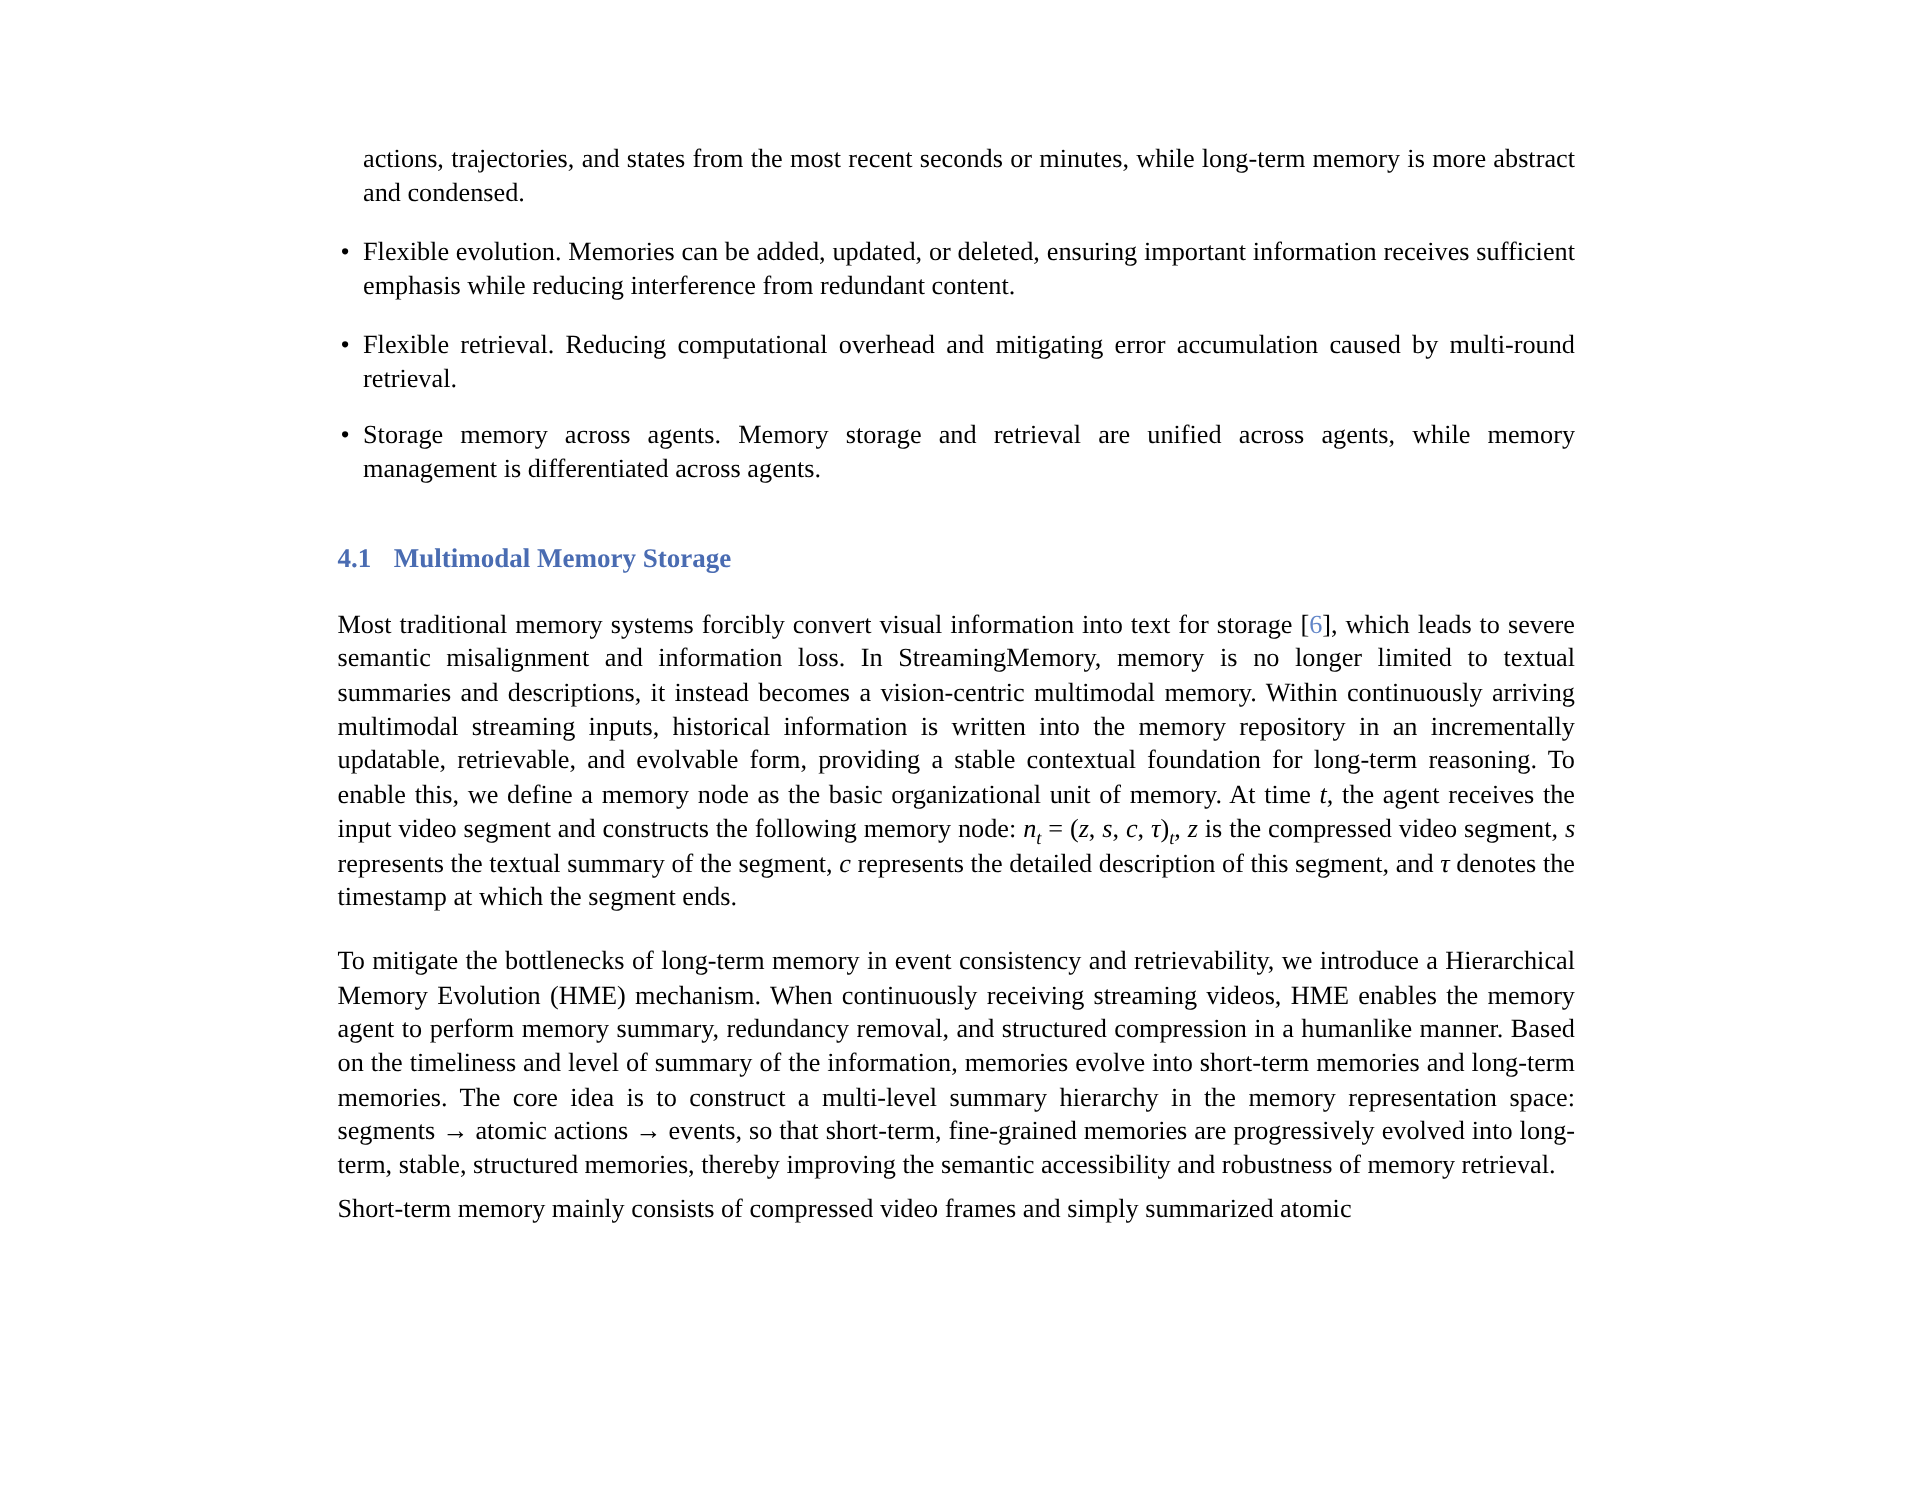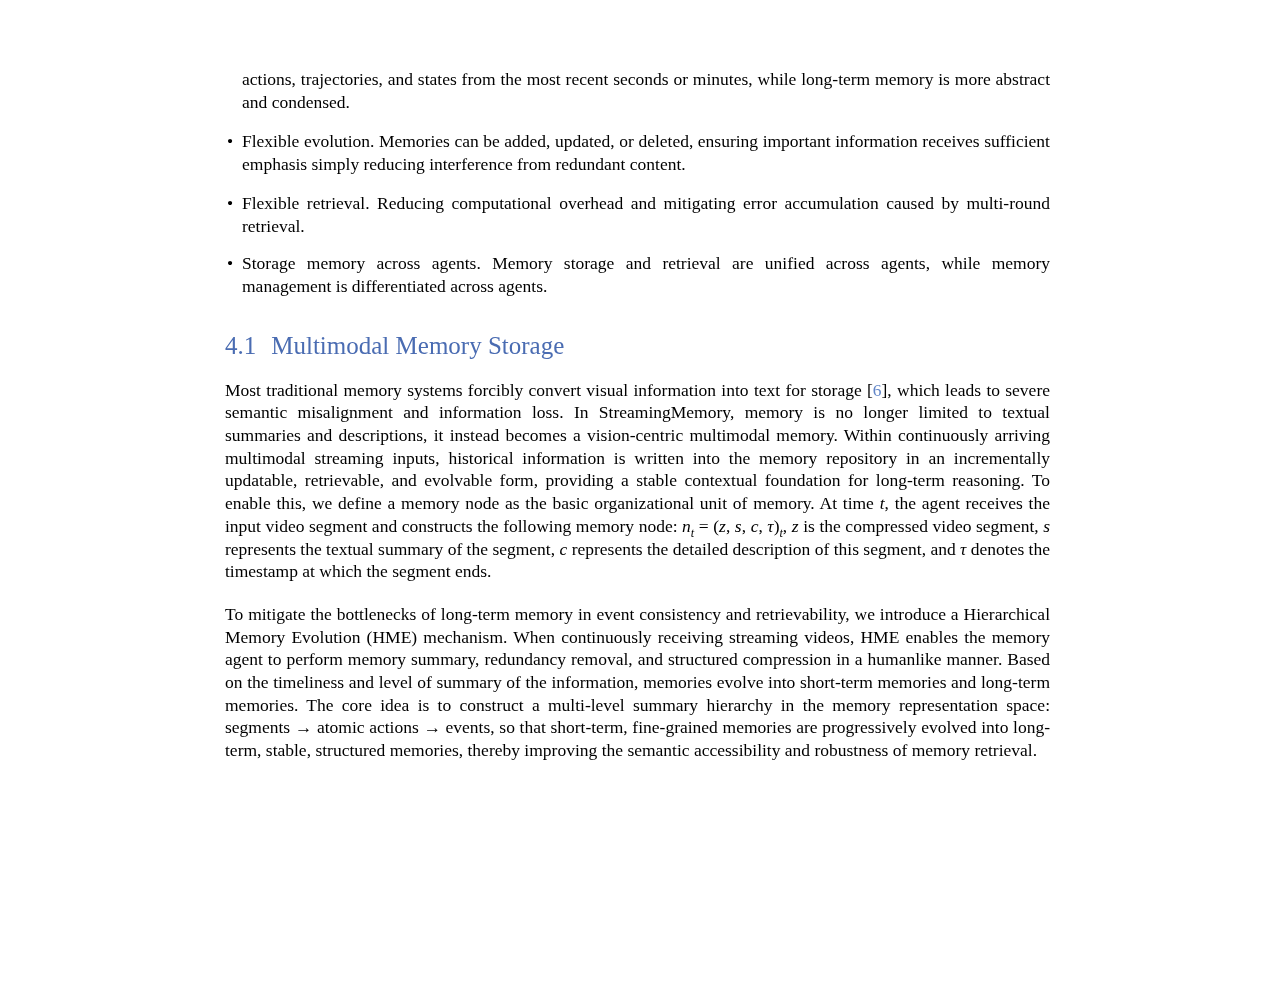--- a/index.html
+++ b/index.html
@@ -7,21 +7,21 @@
   .page {
     position: relative;
     width: 1275px;
     height: 990px;
     background: #ffffff;
     overflow: hidden;
   }
   .content {
     margin-left: 225px;
     width: 825px;
-    padding-top: 68px;
+    padding-top: 94px;
     font-family: "Liberation Serif", serif;
     font-size: 17.5px;
     line-height: 22.7px;
     color: var(--body-text, #000000);
   }
   .para {
     margin: 0;
     text-align: justify;
   }
   .indent { margin-left: 17px; }
@@ -31,23 +31,23 @@
     margin-top: 16px;
   }
   .bullet-item .marker {
     position: absolute;
     left: 2px;
     top: 0;
   }
   .bullet-item .lead { font-weight: normal; }
   .heading {
     font-family: "Liberation Serif", serif;
-    font-size: 25px;
+    font-size: 18px;
     line-height: 24px;
-    font-weight: normal;
+    font-weight: bold;
     color: var(--section-heading, #4a6cb2);
     margin: 0;
   }
   .heading .hnum { margin-right: 15px; }
   .h41 { margin-top: 36px; }
   .p41 { margin-top: 21px; }
   .h42 { margin-top: 35px; }
   .p42 { margin-top: 20px; }
   .partial { margin-top: 6px; }
   .b1 { margin-top: 17px; }
@@ -64,35 +64,36 @@
 </head>
 <body>
 
 <div class="page">
   <div class="content">
 
     <p class="para indent">actions, trajectories, and states from the most recent seconds or minutes, while long-term memory is more abstract and condensed.</p>
 
     <div class="bullet-item b1">
       <span class="marker">•</span>
-      <p class="para"><span class="lead">Flexible evolution.</span><span> Memories can be added, updated, or deleted, ensuring important information receives sufficient emphasis simply reducing interference from redundant content.</span></p>
+      <p class="para"><span class="lead">Flexible evolution.</span><span> Memories can be added, updated, or deleted, ensuring important information receives sufficient emphasis while reducing interference from redundant content.</span></p>
     </div>
 
     <div class="bullet-item b2">
       <span class="marker">•</span>
       <p class="para"><span class="lead">Flexible retrieval.</span><span> Reducing computational overhead and mitigating error accumulation caused by multi-round retrieval.</span></p>
     </div>
 
     <div class="bullet-item b3">
       <span class="marker">•</span>
       <p class="para"><span class="lead">Storage memory across agents.</span><span> Memory storage and retrieval are unified across agents, while memory management is differentiated across agents.</span></p>
     </div>
 
     <h2 class="heading h41"><span class="hnum">4.1</span><span class="htitle">Multimodal Memory Storage</span></h2>
 
     <p class="para p41"><span>Most traditional memory systems forcibly convert visual information into text for storage [</span><span class="cite">6</span><span>], which leads to severe semantic misalignment and information loss. In StreamingMemory, memory is no longer limited to textual summaries and descriptions, it instead becomes a vision-centric multimodal memory. Within continuously arriving multimodal streaming inputs, historical information is written into the memory repository in an incrementally updatable, retrievable, and evolvable form, providing a stable contextual foundation for long-term reasoning. To enable this, we define a memory node as the basic organizational unit of memory. At time </span><span class="math">t</span><span>, the agent receives the input video segment and constructs the following memory node: </span><span class="math">n<sub class="math">t</sub></span><span> = (</span><span class="math">z</span><span>, </span><span class="math">s</span><span>, </span><span class="math">c</span><span>, </span><span class="math">τ</span><span>)<sub class="math">t</sub></span><span>, </span><span class="math">z</span><span> is the compressed video segment, </span><span class="math">s</span><span> represents the textual summary of the segment, </span><span class="math">c</span><span> represents the detailed description of this segment, and </span><span class="math">τ</span><span> denotes the timestamp at which the segment ends.</span></p>
 
 
     <p class="para p42">To mitigate the bottlenecks of long-term memory in event consistency and retrievability, we introduce a Hierarchical Memory Evolution (HME) mechanism. When continuously receiving streaming videos, HME enables the memory agent to perform memory summary, redundancy removal, and structured compression in a humanlike manner. Based on the timeliness and level of summary of the information, memories evolve into short-term memories and long-term memories. The core idea is to construct a multi-level summary hierarchy in the memory representation space: segments → atomic actions → events, so that short-term, fine-grained memories are progressively evolved into long-term, stable, structured memories, thereby improving the semantic accessibility and robustness of memory retrieval.</p>
 
+    <p class="para partial">Short-term memory mainly consists of compressed video frames and simply summarized atomic</p>
 
   </div>
 </div>
 
 </body></html>

